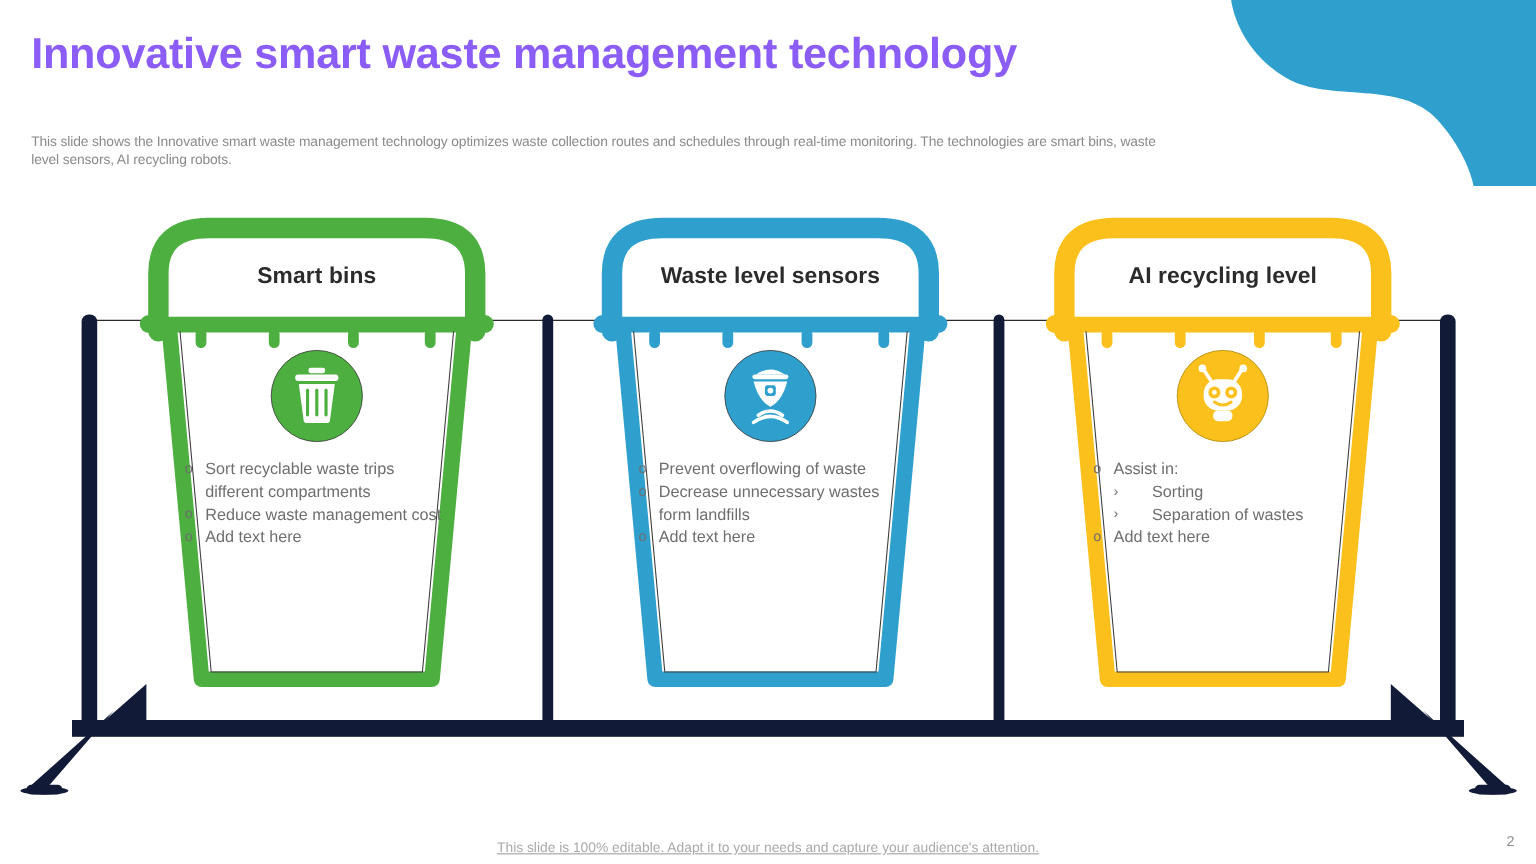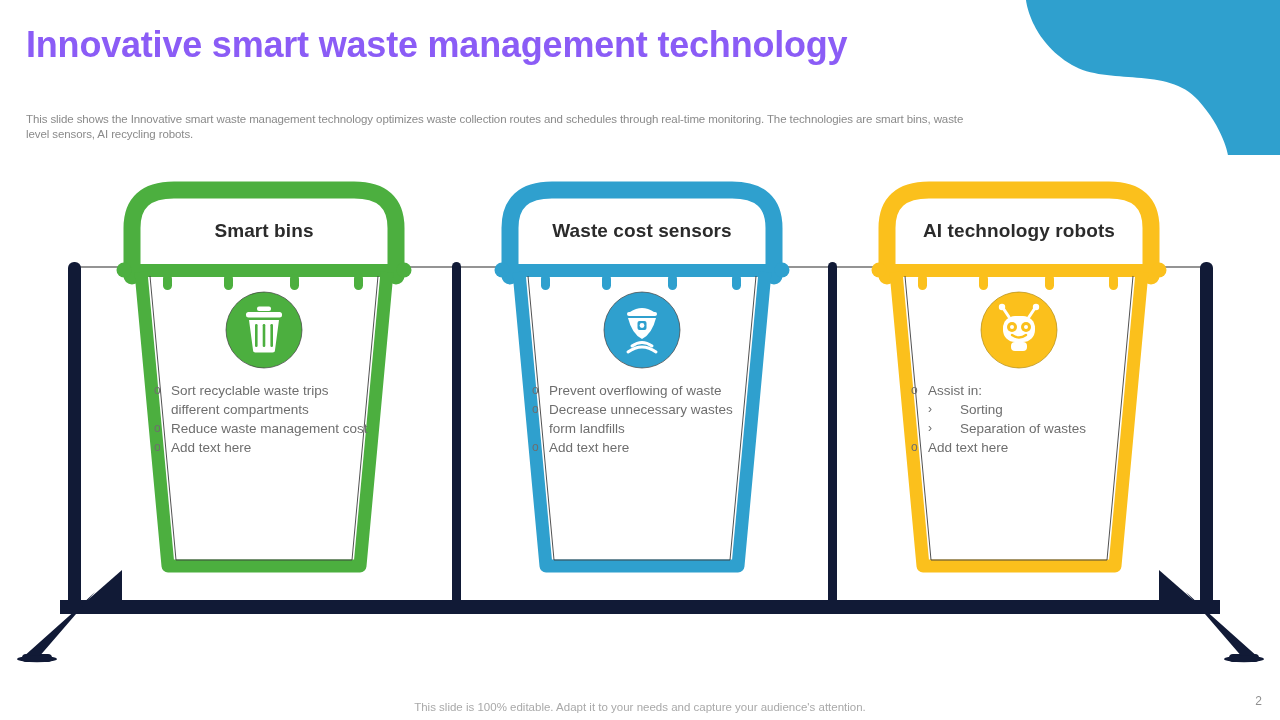--- a/index.html
+++ b/index.html
@@ -70,21 +70,21 @@
   .sub-bullet .mk{
     flex:0 0 auto;width:32px;
     font-size:12px;line-height:19px;color:#6e6e6e;
   }
   .sub-bullet .tx{flex:1 1 auto;}
 
   
   .footer-note{
     position:absolute;left:0;top:701px;width:1280px;
     text-align:center;
-    font-size:11.5px;color:#a9a9a9;
+    font-size:11.5px;color:#a9a9a9;text-decoration:underline;
   }
   .page-num{
     position:absolute;right:18px;top:694px;
     font-size:12px;color:#8f8f8f;
   }
 </style>
 </head>
 <body>
 
 <div class="slide">
@@ -174,21 +174,21 @@
         <rect x="8" y="88" width="284" height="13" rx="6" fill="#2FA0CE"></rect>
         <circle cx="10" cy="94" r="7.5" fill="#2FA0CE"></circle>
         <circle cx="290" cy="94" r="7.5" fill="#2FA0CE"></circle>
         <rect x="49" y="98" width="9" height="16" rx="4.5" fill="#2FA0CE"></rect>
         <rect x="110" y="98" width="9" height="16" rx="4.5" fill="#2FA0CE"></rect>
         <rect x="176" y="98" width="9" height="16" rx="4.5" fill="#2FA0CE"></rect>
         <rect x="240" y="98" width="9" height="16" rx="4.5" fill="#2FA0CE"></rect>
         <path d="M27,96 L54,390 L246,390 L273,96" fill="none" stroke="#2FA0CE" stroke-width="13" stroke-linejoin="round"></path>
         <path d="M36,100 L62,384 L238,384 L264,100" fill="none" stroke="#3d3d3d" stroke-width="0.9"></path>
       </svg>
-      <div class="bin-title">Waste cost sensors</div>
+      <div class="bin-title">Waste level sensors</div>
 
       <svg class="bin-icon" viewBox="0 0 80 80">
         <circle cx="40" cy="40" r="38" fill="#2FA0CE" stroke="#3d3d3d" stroke-width="0.7"></circle>
         <rect x="25" y="22" width="30" height="4" rx="2" fill="#ffffff"></rect>
         <path d="M28,22 Q40,14 52,22 Z" fill="#ffffff"></path>
         <path d="M26,28 Q40,28 54,28 Q50,44 40,49 Q30,44 26,28 Z" fill="#ffffff"></path>
         <rect x="35.5" y="31" width="9" height="9" rx="2" fill="#2FA0CE"></rect>
         <circle cx="40" cy="35.5" r="2.4" fill="#ffffff"></circle>
         <path d="M30,56 Q40,49 50,56" fill="none" stroke="#ffffff" stroke-width="3" stroke-linecap="round"></path>
         <path d="M26,62 Q40,52 54,62" fill="none" stroke="#ffffff" stroke-width="3" stroke-linecap="round"></path>
@@ -216,21 +216,21 @@
         <rect x="8" y="88" width="284" height="13" rx="6" fill="#FBC01C"></rect>
         <circle cx="10" cy="94" r="7.5" fill="#FBC01C"></circle>
         <circle cx="290" cy="94" r="7.5" fill="#FBC01C"></circle>
         <rect x="49" y="98" width="9" height="16" rx="4.5" fill="#FBC01C"></rect>
         <rect x="110" y="98" width="9" height="16" rx="4.5" fill="#FBC01C"></rect>
         <rect x="176" y="98" width="9" height="16" rx="4.5" fill="#FBC01C"></rect>
         <rect x="240" y="98" width="9" height="16" rx="4.5" fill="#FBC01C"></rect>
         <path d="M27,96 L54,390 L246,390 L273,96" fill="none" stroke="#FBC01C" stroke-width="13" stroke-linejoin="round"></path>
         <path d="M36,100 L62,384 L238,384 L264,100" fill="none" stroke="#3d3d3d" stroke-width="0.9"></path>
       </svg>
-      <div class="bin-title">AI technology  robots</div>
+      <div class="bin-title">AI recycling  level</div>
 
       <svg class="bin-icon" viewBox="0 0 80 80">
         <circle cx="40" cy="40" r="38" fill="#FBC01C" stroke="#b08a10" stroke-width="0.7"></circle>
         <line x1="30" y1="27" x2="24" y2="18" stroke="#ffffff" stroke-width="3" stroke-linecap="round"></line>
         <line x1="50" y1="27" x2="56" y2="18" stroke="#ffffff" stroke-width="3" stroke-linecap="round"></line>
         <circle cx="23" cy="17" r="3.2" fill="#ffffff"></circle>
         <circle cx="57" cy="17" r="3.2" fill="#ffffff"></circle>
         <rect x="24" y="26" width="32" height="26" rx="12" fill="#ffffff"></rect>
         <circle cx="33" cy="37" r="5" fill="#FBC01C"></circle>
         <circle cx="47" cy="37" r="5" fill="#FBC01C"></circle>

